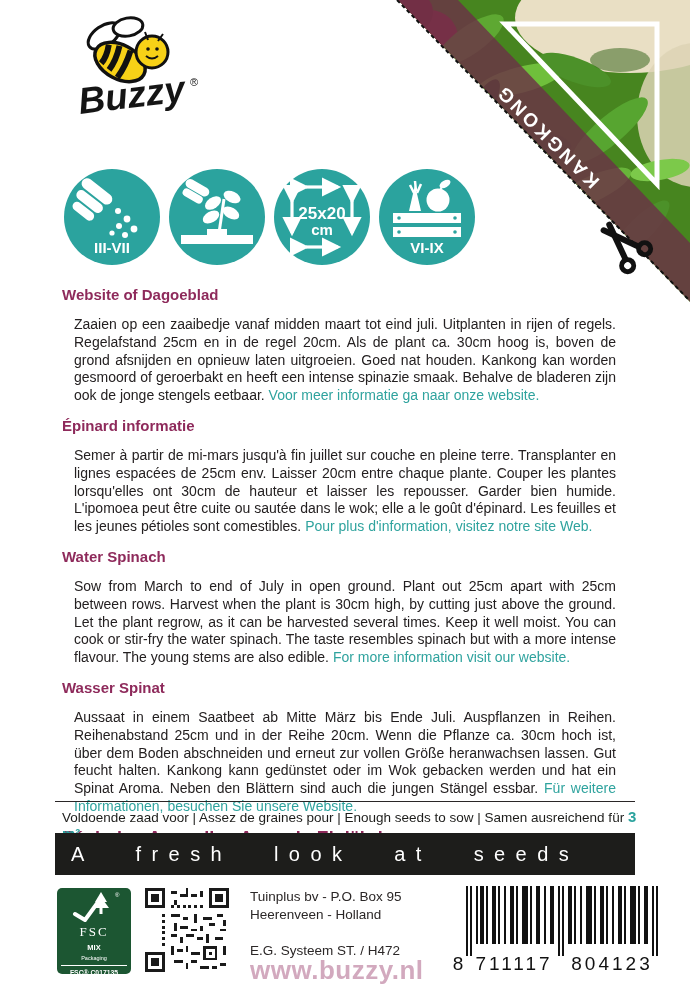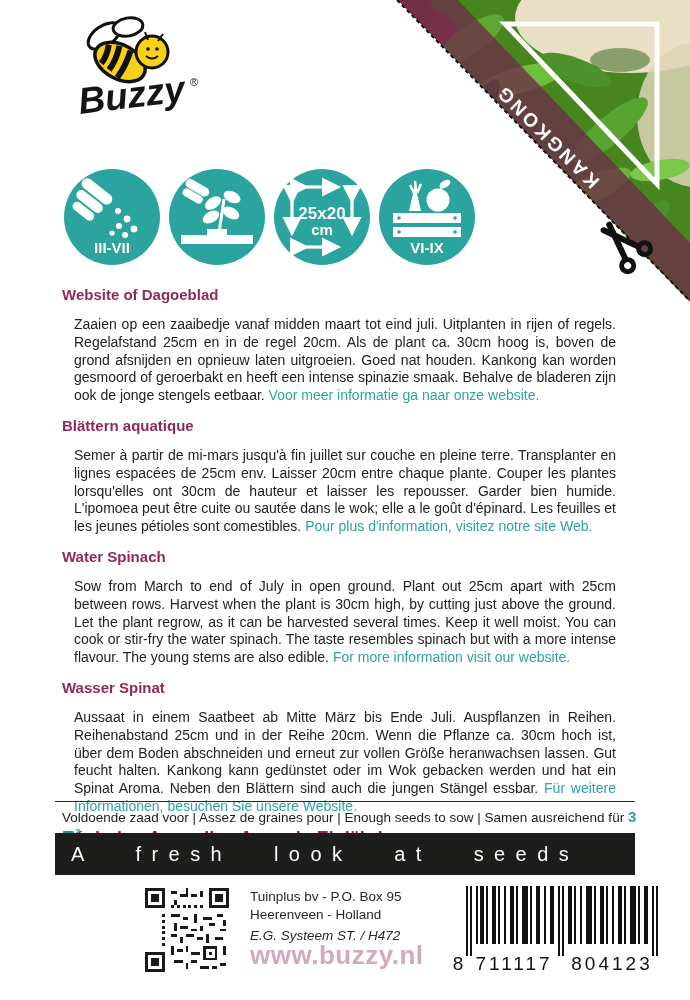--- a/index.html
+++ b/index.html
@@ -33,21 +33,21 @@
   
   #fsc-badge{position:absolute;left:57px;top:888px;width:74px;height:86px;background:var(--fscgreen,#1C5632);
              border-radius:5px;color:#fff;text-align:center;}
   #fsc-badge .fsc-name{font-family:"Liberation Serif",serif;font-size:13px;letter-spacing:2px;margin-top:-2px;}
   #fsc-badge .fsc-mix{font-size:7.5px;font-weight:bold;margin-top:3px;}
   #fsc-badge .fsc-pack{font-size:5.5px;margin-top:3px;}
   #fsc-badge .fsc-cert{font-size:6.8px;font-weight:bold;margin-top:4px;border-top:1px solid #fff;
                        padding-top:3px;margin-left:4px;margin-right:4px;}
   #qr{position:absolute;left:145px;top:888px;width:84px;height:84px;}
   #addr{position:absolute;left:250px;top:888px;font-size:13.5px;line-height:18px;color:#2b2727;}
-  #sysline{margin-top:3px;font-style:italic;}
+  #sysline{margin-top:18px;}
   #website{font-size:26px;font-weight:bold;color:var(--pink,#D2A9BE);letter-spacing:0.5px;margin-top:1px;}
   #barcode{position:absolute;left:452px;top:882px;width:216px;height:95px;}
   #barcode text{font-family:"Liberation Sans",sans-serif;font-size:19px;fill:#111;}
 </style>
 </head>
 <body>
 
 <div id="packet">
 
   <svg id="corner-photo" viewBox="0 0 690 310">
@@ -182,21 +182,21 @@
       </svg>
     </div>
   </div>
 
   <div id="text-col">
     <div class="sec">
       <h2>Website of Dagoeblad</h2>
       <p><span>Zaaien op een zaaibedje vanaf midden maart tot eind juli. Uitplanten in rijen of regels. Regelafstand 25cm en in de regel 20cm. Als de plant ca. 30cm hoog is, boven de grond afsnijden en opnieuw laten uitgroeien. Goed nat houden. Kankong kan worden gesmoord of geroerbakt en heeft een intense spinazie smaak. Behalve de bladeren zijn ook de jonge stengels eetbaar. </span><span class="weblink">Voor meer informatie ga naar onze website.</span></p>
     </div>
     <div class="sec">
-      <h2>Blättern aquatique</h2>
+      <h2>Épinard informatie</h2>
       <p><span>Semer à partir de mi-mars jusqu'à fin juillet sur couche en pleine terre. Transplanter en lignes espacées de 25cm env. Laisser 20cm entre chaque plante. Couper les plantes lorsqu'elles ont 30cm de hauteur et laisser les repousser. Garder bien humide. L'ipomoea peut être cuite ou sautée dans le wok; elle a le goût d'épinard. Les feuilles et les jeunes pétioles sont comestibles. </span><span class="weblink">Pour plus d'information, visitez notre site Web.</span></p>
     </div>
     <div class="sec">
       <h2>Water Spinach</h2>
       <p><span>Sow from March to end of July in open ground. Plant out 25cm apart with 25cm between rows. Harvest when the plant is 30cm high, by cutting just above the ground. Let the plant regrow, as it can be harvested several times. Keep it well moist. You can cook or stir-fry the water spinach. The taste resembles spinach but with a more intense flavour. The young stems are also edible.  </span><span class="weblink">For more information visit our website.</span></p>
     </div>
     <div class="sec">
       <h2>Wasser Spinat</h2>
       <p><span>Aussaat in einem Saatbeet ab Mitte März bis Ende Juli. Auspflanzen in Reihen. Reihenabstand 25cm und in der Reihe 20cm. Wenn die Pflanze ca. 30cm hoch ist, über dem Boden abschneiden und erneut zur vollen Größe heranwachsen lassen. Gut feucht halten. Kankong kann gedünstet oder im Wok gebacken werden und hat ein Spinat Aroma. Neben den Blättern sind auch die jungen Stängel essbar. </span><span class="weblink">Für weitere Informationen, besuchen Sie unsere Website.</span></p>
     </div>
@@ -204,20 +204,33 @@
   </div>
 
   <div id="rule-top"></div>
   <div id="seed-info">
     <span>Voldoende zaad voor | Assez de graines pour | Enough seeds to sow | Samen ausreichend für</span>
     <span class="qty">3 m²</span>
   </div>
 
   <div id="banner">A fresh look at seeds</div>
 
+  <div id="fsc-badge">
+    <svg viewBox="0 0 74 34" width="74" height="34">
+      <path d="M18,26 L28,32 L44,10" stroke="#fff" stroke-width="4" fill="none" stroke-linecap="round"></path>
+      <polygon points="44,4 50,14 38,14" fill="#fff"></polygon>
+      <polygon points="44,9 52,20 36,20" fill="#fff"></polygon>
+      <rect x="42.5" y="20" width="3" height="6" fill="#fff"></rect>
+      <text x="58" y="9" font-size="6" fill="#fff">®</text>
+    </svg>
+    <div class="fsc-name">FSC</div>
+    <div class="fsc-mix">MIX</div>
+    <div class="fsc-pack">Packaging</div>
+    <div class="fsc-cert">FSC® C017135</div>
+  </div>
 
   <svg id="qr" viewBox="0 0 29 29" shape-rendering="crispEdges">
     <rect x="0" y="0" width="29" height="29" fill="#fff"></rect>
     <g fill="#1a1a1a">
       <path d="M0 0h7v7h-7z M22 0h7v7h-7z M0 22h7v7h-7z"></path>
       <path d="M1 1h5v5h-5z M23 1h5v5h-5z M1 23h5v5h-5z" fill="#fff"></path>
       <path d="M2 2h3v3h-3z M24 2h3v3h-3z M2 24h3v3h-3z"></path>
       <path d="M9 6h1v1h-1z M11 6h1v1h-1z M13 6h1v1h-1z M15 6h1v1h-1z M17 6h1v1h-1z M19 6h1v1h-1z
                M6 9h1v1h-1z M6 11h1v1h-1z M6 13h1v1h-1z M6 15h1v1h-1z M6 17h1v1h-1z M6 19h1v1h-1z
                M9 1h2v1h-2z M12 2h3v1h-3z M10 4h1v2h-1z M14 0h1v3h-1z M16 2h2v1h-2z M19 1h1v2h-1z

